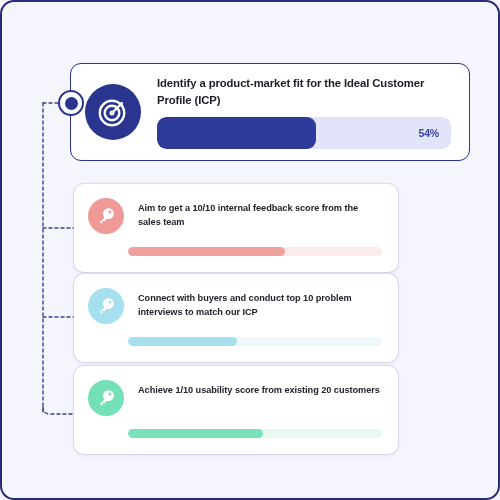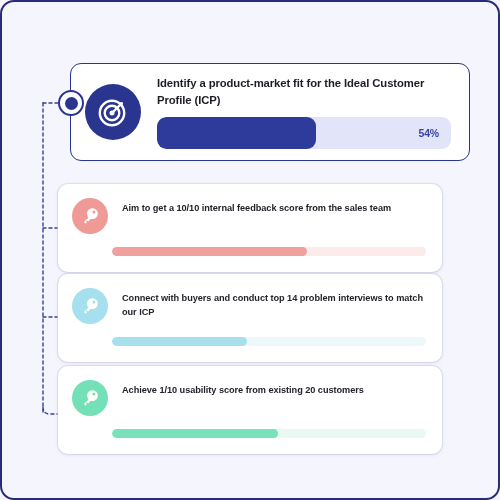--- a/index.html
+++ b/index.html
@@ -122,22 +122,22 @@
     right: 12px;
     font-size: 10.5px;
     font-weight: bold;
     color: #3a45a5;
     letter-spacing: -0.2px;
   }
 
   
   .kr-card {
     position: absolute;
-    left: 56px;
-    width: 384px;
+    left: 72px;
+    width: 324px;
     box-sizing: border-box;
     background: #ffffff;
     border-radius: 10px;
     box-shadow: 0 1px 4px rgba(60, 60, 110, 0.10),
                 0 0 0 1px rgba(210, 212, 235, 0.55);
     z-index: 4;
     padding: 14px 16px 16px 14px;
   }
   .kr-top {
     display: flex;
@@ -236,21 +236,21 @@
 
   <div class="kr-card" style="top:272px;">
     <div class="kr-top">
       <div class="kr-badge" style="background:#a6dfed;">
         <svg width="20" height="20" viewBox="0 0 20 20" fill="none">
           <circle cx="12.4" cy="7.6" r="5.4" fill="#ffffff"></circle>
           <circle cx="13.9" cy="6.1" r="1.5" fill="#a6dfed"></circle>
           <path d="M9.3 10.7 L4.0 16.0 L5.6 17.6 L6.8 16.4 L5.9 15.5 L7.0 14.4 L8.1 15.5 L11.0 12.4 Z" fill="#ffffff"></path>
         </svg>
       </div>
-      <div class="kr-text">Connect with buyers and conduct top 14 problem interviews to match our ICP</div>
+      <div class="kr-text">Connect with buyers and conduct top 10 problem interviews to match our ICP</div>
     </div>
     <div class="kr-progress" style="background:#edf8fb;">
       <div class="kr-progress-fill" style="width:43%;background:#a6dfed;"></div>
     </div>
   </div>
 
   <div class="kr-card" style="top:364px;">
     <div class="kr-top">
       <div class="kr-badge" style="background:#74e0b8;">
         <svg width="20" height="20" viewBox="0 0 20 20" fill="none">

